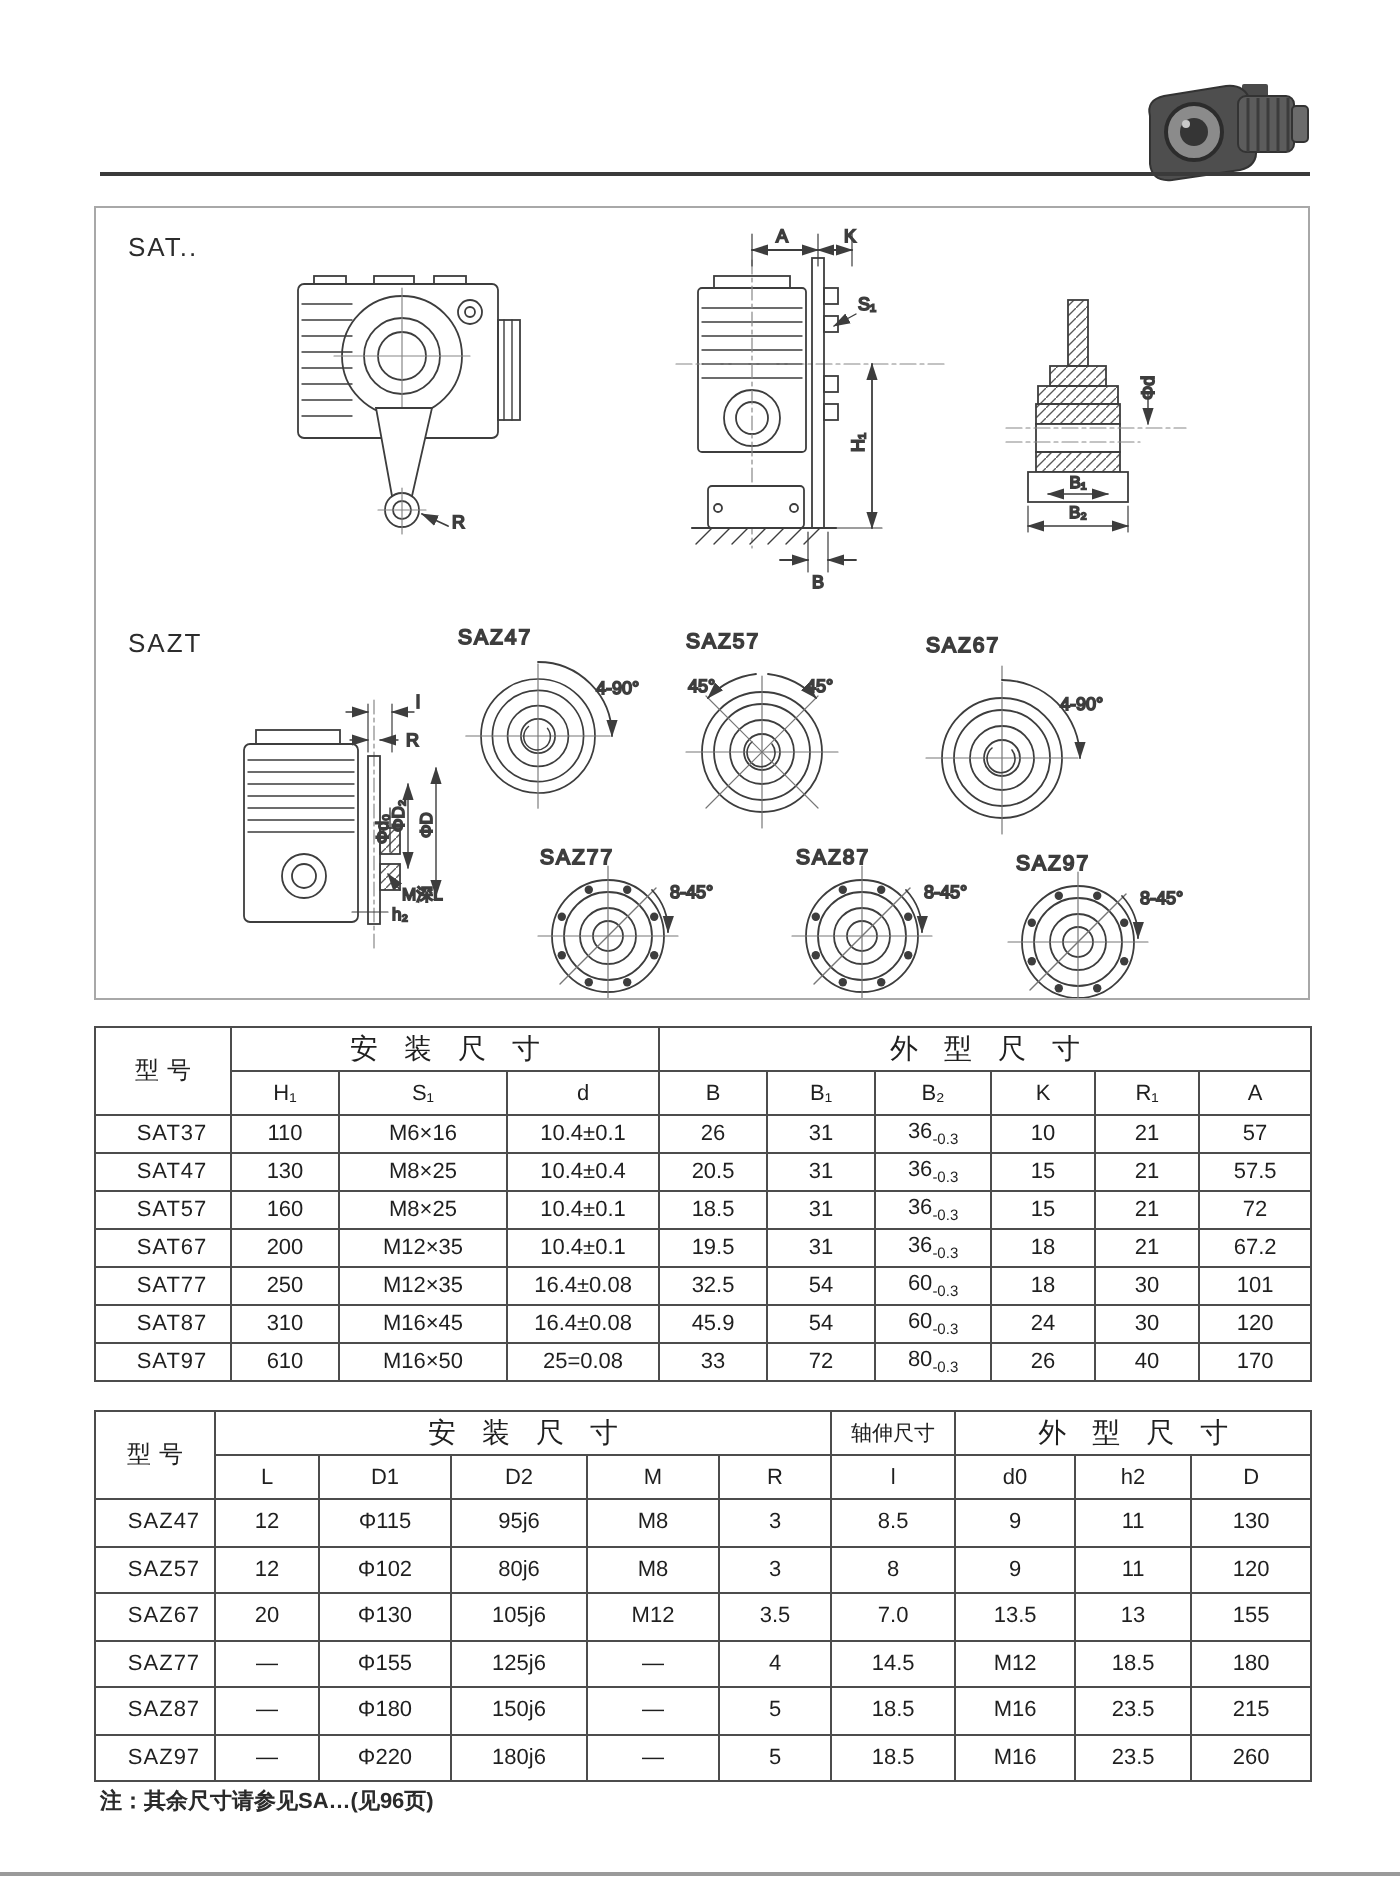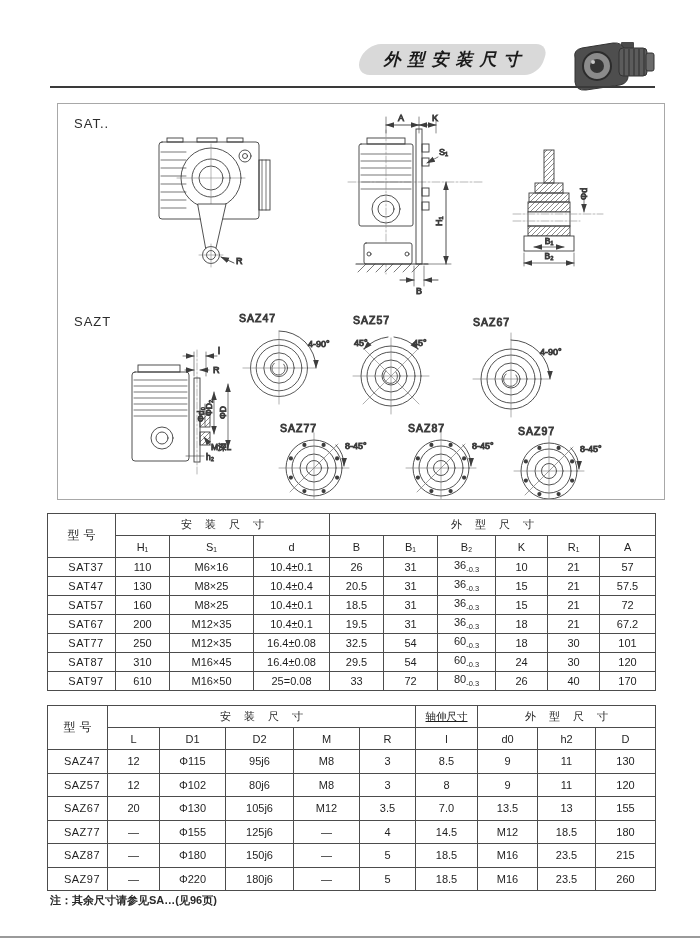--- a/index.html
+++ b/index.html
@@ -8,52 +8,48 @@
   
   .banner{position:absolute;left:360px;top:44px;width:184px;height:31px;}
   .banner .bg{position:absolute;inset:0;background:#d9d9d9;border-radius:16px 14px 14px 16px;
               transform:skewX(-20deg);}
   .banner .txt{position:relative;display:flex;align-items:center;justify-content:center;
                height:100%;font-size:17px;font-weight:bold;font-style:italic;
                letter-spacing:7px;color:#1a1a1a;padding-left:7px;}
   .hrule{position:absolute;left:50px;top:86px;width:605px;height:2px;background:#3a3a3a;}
   .gearimg{position:absolute;left:565px;top:36px;}
   
-  .panel{position:absolute;left:57px;top:103px;width:606px;height:395px;border:1px solid #a8a8a8;background:#fff;text-decoration:underline;}
+  .panel{position:absolute;left:47px;top:103px;width:606px;height:395px;border:1px solid #a8a8a8;background:#fff;text-decoration:underline;}
   svg text{font-family:"Liberation Sans","DejaVu Sans",sans-serif;}
   .seclab{font-size:13px;fill:#2c2c2c;letter-spacing:1px;}
   .dl{font-size:9px;fill:#333;}
   .dls{font-size:8.5px;fill:#333;}
   .fname{font-size:10.5px;fill:#2c2c2c;letter-spacing:1px;}
   
   table{border-collapse:collapse;table-layout:fixed;position:absolute;left:47px;background:#fff;}
   .t1{top:513px;width:608px;}
   .t2{top:705px;width:608px;}
   th,td{border:1px solid #4c4c4c;font-size:11px;font-weight:normal;text-align:center;
         padding:0;color:#1f1f1f;overflow:hidden;white-space:nowrap;}
   table{border:1.5px solid #3c3c3c;}
   .t1 thead tr{height:22px;} .t1 tbody tr{height:19px;}
   .t2 thead tr{height:22px;} .t2 tbody tr{height:23.5px;}
-  th.grp{letter-spacing:13px;font-size:11px;padding-left:13px;font-family:Liberation Serif, serif;}
-  th.grpc{letter-spacing:0;font-size:10.5px;text-decoration:underline;}
+  th.grp{letter-spacing:13px;font-size:14px;padding-left:13px;font-family:Liberation Serif, serif;}
+  th.grpc{letter-spacing:0;font-size:10.5px;}
   th.modelh{letter-spacing:4px;font-size:12px;padding-left:4px;}
   td.model{text-align:center;padding-left:9px;letter-spacing:0.5px;}
   sub.tol{font-size:7.5px;}
   .note{position:absolute;left:50px;top:893px;font-size:11px;font-weight:600;color:#2a2a2a;}
   .botrule{position:absolute;left:0;top:936px;width:700px;height:2px;background:#9a9a9a;}
 </style>
 </head>
 <body>
 
 <div class="page">
 
-  <div class="banner">
-    <div class="bg"></div>
-    <div class="txt">外型安装尺寸</div>
-  </div>
 
   <svg class="gearimg" width="92" height="58" viewBox="0 0 92 58">
     <rect x="56" y="6" width="13" height="8" rx="1" fill="#4a4a4a"></rect>
     <path d="M10,22 Q8,14 17,12 L48,7 Q57,6 60,14 L63,38 Q64,47 55,49 L21,54 Q11,55 10,46 Z" fill="#4e4e4e" stroke="#333" stroke-width="1"></path>
     <rect x="54" y="12" width="28" height="28" rx="4" fill="#5c5c5c" stroke="#333"></rect>
     <path d="M59,13 V40 M64,13 V40 M69,13 V40 M74,13 V40 M79,13 V40" stroke="#3c3c3c" stroke-width="1.5"></path>
     <rect x="81" y="17" width="8" height="18" rx="2" fill="#6b6b6b" stroke="#333"></rect>
     <circle cx="32" cy="30" r="14" fill="#8b8b8b" stroke="#2c2c2c" stroke-width="2"></circle>
     <circle cx="32" cy="30" r="7" fill="#353535"></circle>
     <circle cx="28" cy="26" r="2" fill="#c9c9c9"></circle>
@@ -349,21 +345,21 @@
           <td><span>60</span><sub class="tol">-0.3</sub></td>
           <td>18</td>
           <td>30</td>
           <td>101</td>
         </tr>
         <tr>
           <td class="model">SAT87</td>
           <td>310</td>
           <td>M16×45</td>
           <td>16.4±0.08</td>
-          <td>29.5</td>
+          <td>45.9</td>
           <td>54</td>
           <td><span>60</span><sub class="tol">-0.3</sub></td>
           <td>24</td>
           <td>30</td>
           <td>120</td>
         </tr>
         <tr>
           <td class="model">SAT97</td>
           <td>610</td>
           <td>M16×50</td>

